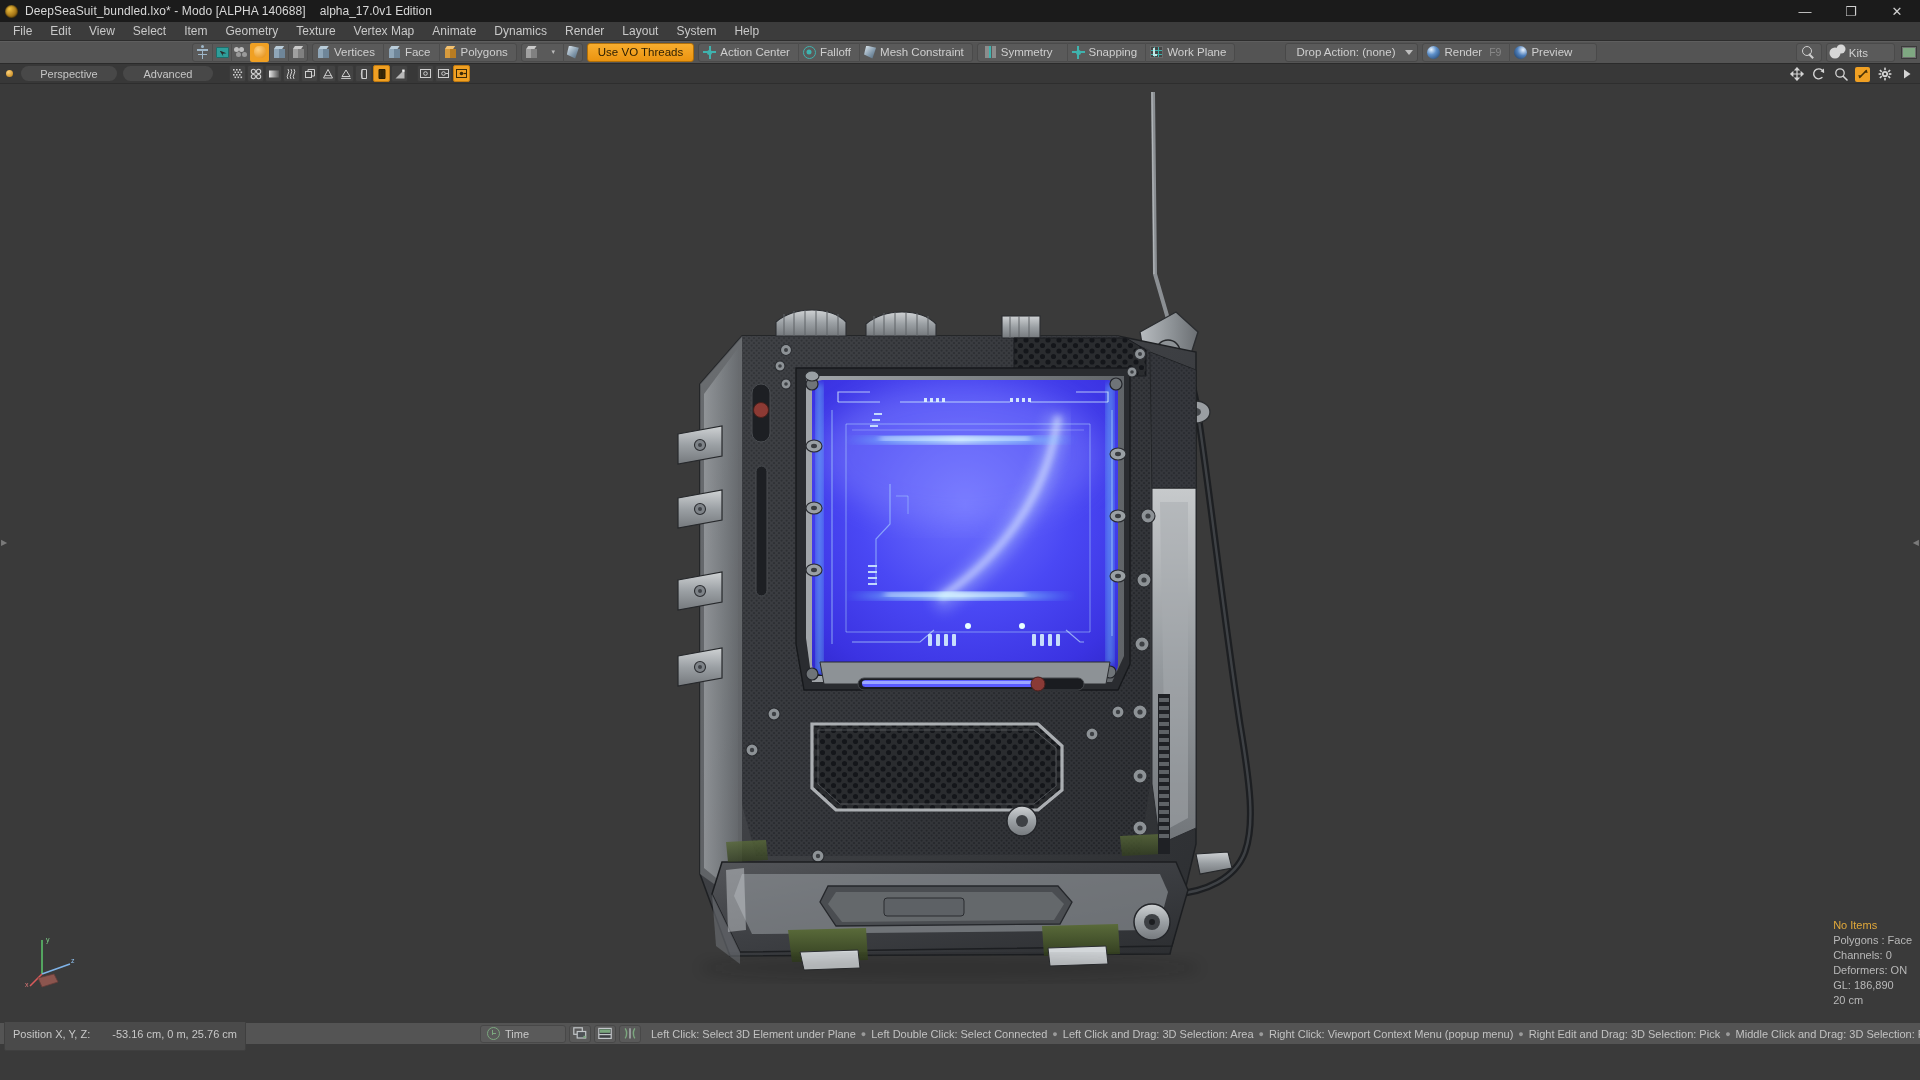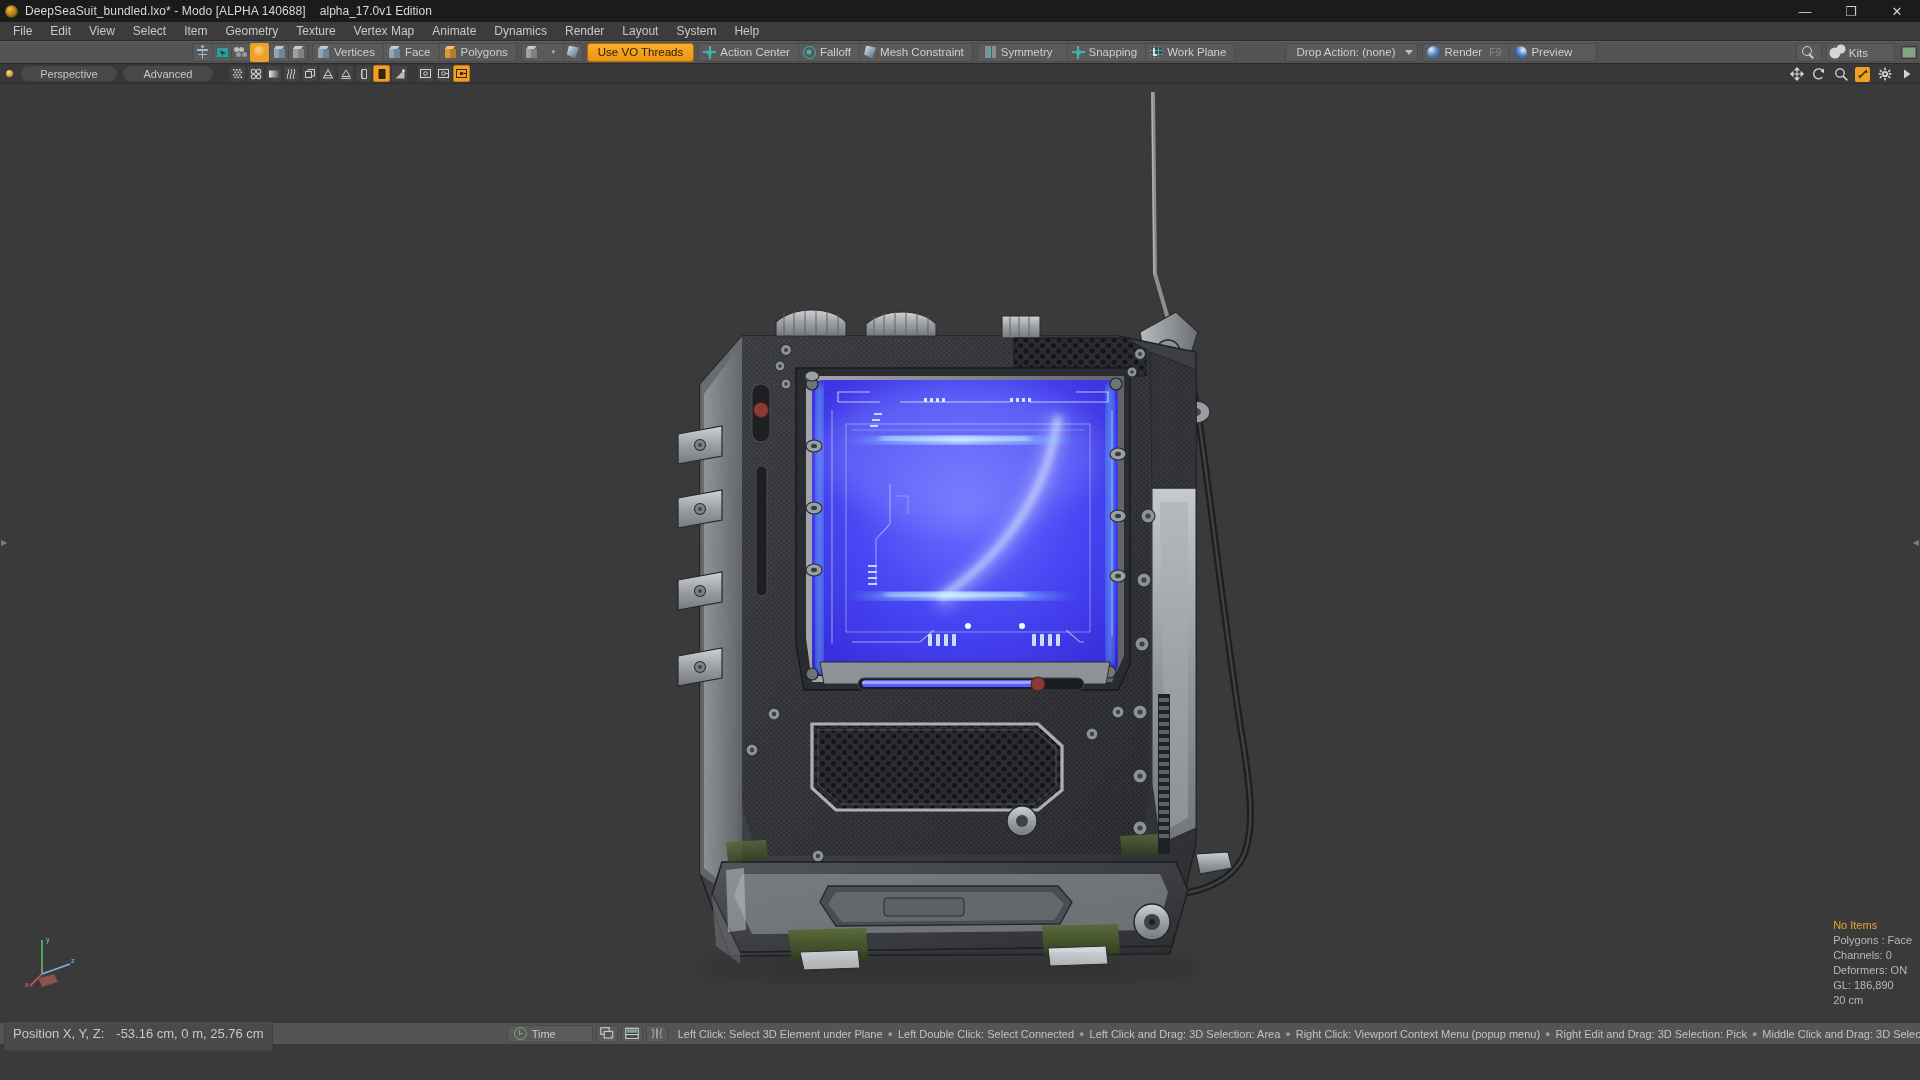--- a/index.html
+++ b/index.html
@@ -268,23 +268,23 @@
   }
   #edge-left  { left:1px; top:455px; }
   #edge-right { right:1px; top:455px; }
 
   
   #statusbar {
     height:22px; background:#545454; display:flex; align-items:center;
     border-top:1px solid #3a3a3a;
   }
   #sb-pos {
-    height:16px; margin-left:4px; padding:16px 8px; display:flex; align-items:center; gap:12px;
+    height:16px; margin-left:4px; padding:16px 8px; display:flex; align-items:center; gap:22px;
     background:#4a4a4a; border:1px solid #3f3f3f; border-radius:2px;
-    font-size:13px; color:#c8c8c8; white-space:nowrap;
+    font-size:11px; color:#c8c8c8; white-space:nowrap;
   }
   #sb-center { display:flex; align-items:center; margin-left:234px; gap:3px; }
   #sb-time {
     height:18px; display:flex; align-items:center; gap:5px; padding:0 6px;
     min-width:86px; background:#5a5a5a; border:1px solid #484848; border-radius:3px;
     font-size:11px; color:#c9c9c9;
   }
   .ic-clock {
     width:13px; height:13px; border-radius:50%; border:1.5px solid #7ba77e; position:relative;
   }

